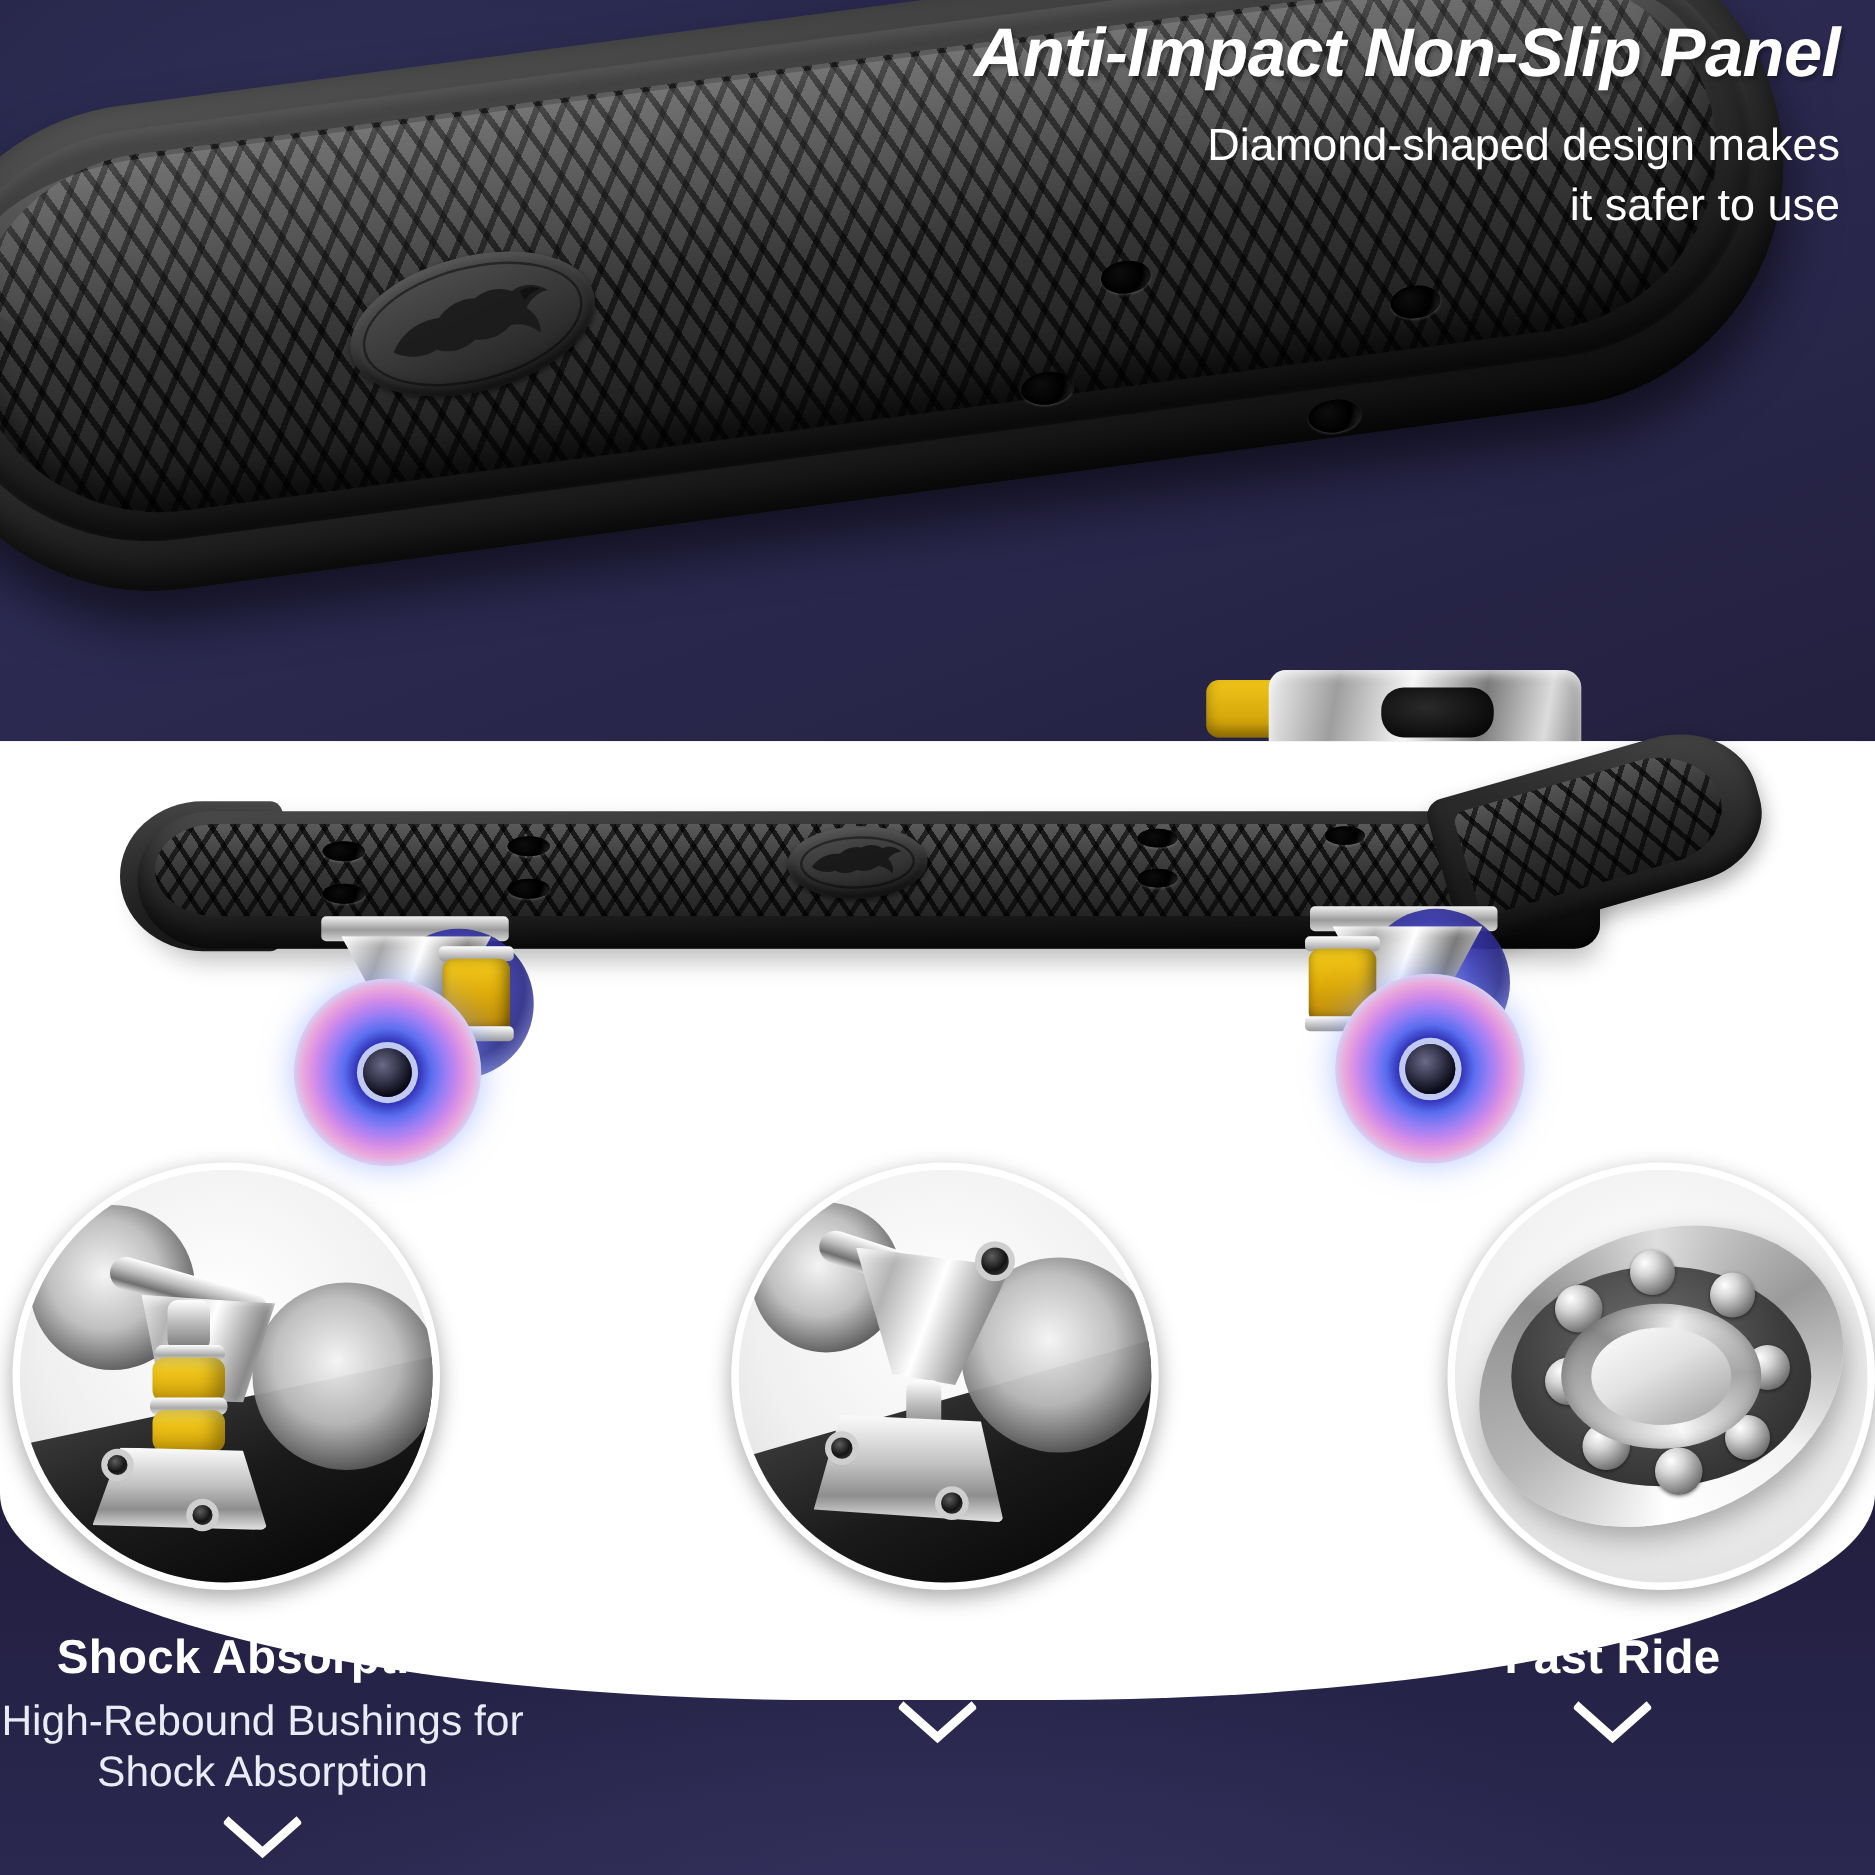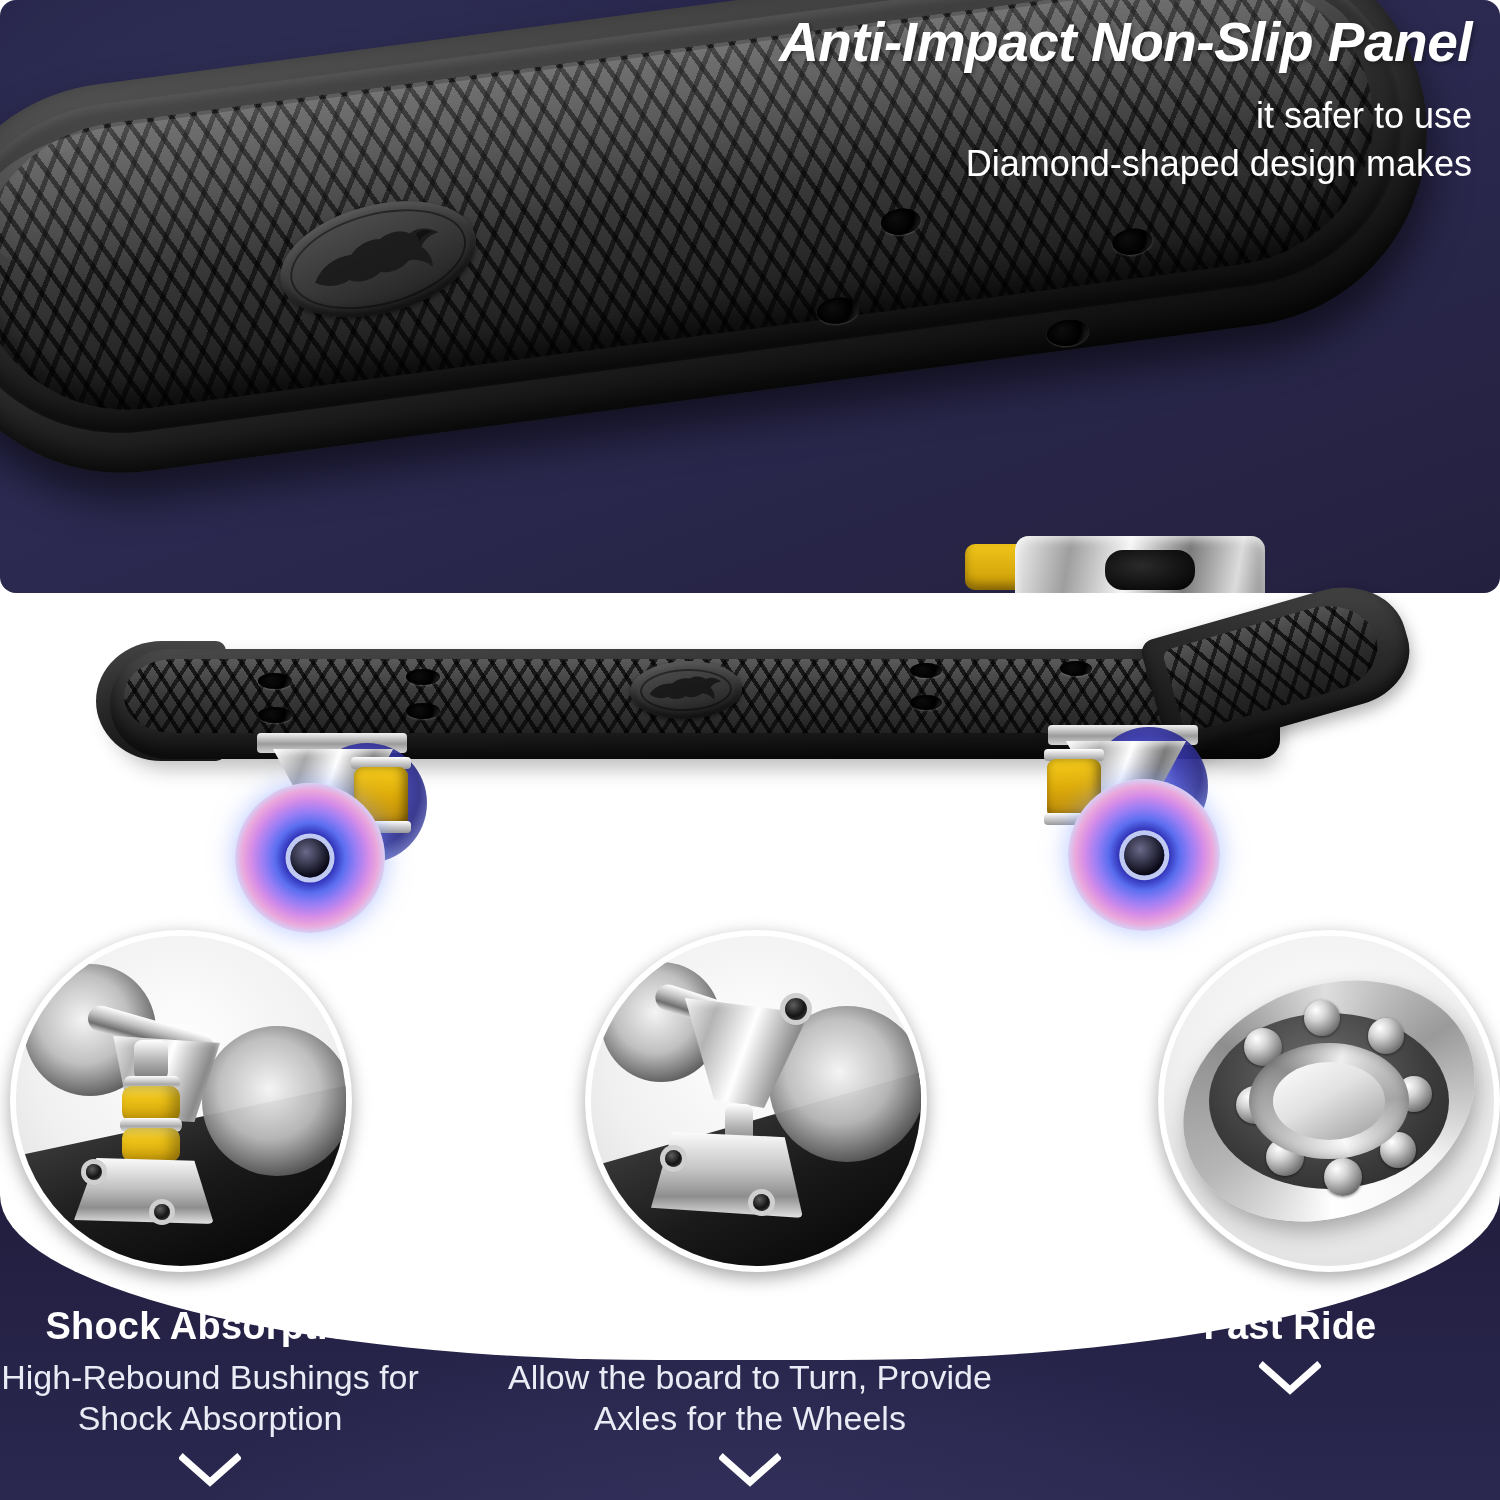--- a/index.html
+++ b/index.html
@@ -10,21 +10,20 @@
   }
   .stage{position:relative;width:1500px;height:1500px;overflow:hidden;}
 
   
   .top-panel{
     position:absolute;left:0;top:0;width:1500px;height:593px;
     background:
       radial-gradient(ellipse 900px 500px at 20% 20%, #2e2e55 0%, rgba(46,46,85,0) 70%),
       linear-gradient(160deg,#252246 0%,#2c2a51 45%,#23203f 100%);
     overflow:hidden;
-    border-radius:16px;
   }
   .headline{
     position:absolute;right:28px;top:14px;width:1070px;text-align:right;
     font-size:55px;font-weight:bold;font-style:italic;color:#fff;
     letter-spacing:-0.5px;line-height:1.05;
     text-shadow:2px 2px 4px rgba(0,0,0,.35);
     white-space:nowrap;
   }
   .subhead{
     position:absolute;right:28px;top:92px;width:640px;text-align:right;
@@ -331,22 +330,22 @@
     </div>
 
     <div class="top-truck">
       <div class="tt-bush"></div>
       <div class="tt-metal"></div>
       <div class="tt-dark"></div>
     </div>
 
     <div class="headline">Anti-Impact Non-Slip Panel</div>
     <div class="subhead">
+      <span>Diamond-shaped design makes</span>
       <span>it safer to use</span>
-      <span>Diamond-shaped design makes</span>
     </div>
   </div>
 
   <div class="mid">
 
     <div class="board">
       <div class="nose"></div>
       <div class="board-body"></div>
       <div class="board-face"></div>
       <div class="kick">
@@ -455,24 +454,20 @@
       <span>High-Rebound Bushings for</span>
       <span>Shock Absorption</span>
     </div>
     <svg class="chev" width="62" height="36" viewBox="0 0 62 36">
       <path d="M4 6 L31 30 L58 6" fill="none" stroke="#ffffff" stroke-width="7" stroke-linecap="square"></path>
     </svg>
   </div>
 
   <div class="caption" style="left:440px;top:1305px;width:620px;">
     <div class="cap-title">3.25'' Aluminum Alloy Truck</div>
-    <div class="cap-sub">
-      <span>Allow the board to Turn, Provide</span>
-      <span>Axles for the Wheels</span>
-    </div>
     <svg class="chev" width="62" height="36" viewBox="0 0 62 36">
       <path d="M4 6 L31 30 L58 6" fill="none" stroke="#ffffff" stroke-width="7" stroke-linecap="square"></path>
     </svg>
   </div>
 
   <div class="caption" style="left:1080px;top:1305px;width:420px;">
     <div class="cap-title">Fast Ride</div>
     <div class="cap-sub">
     </div>
     <svg class="chev" width="62" height="36" viewBox="0 0 62 36">

